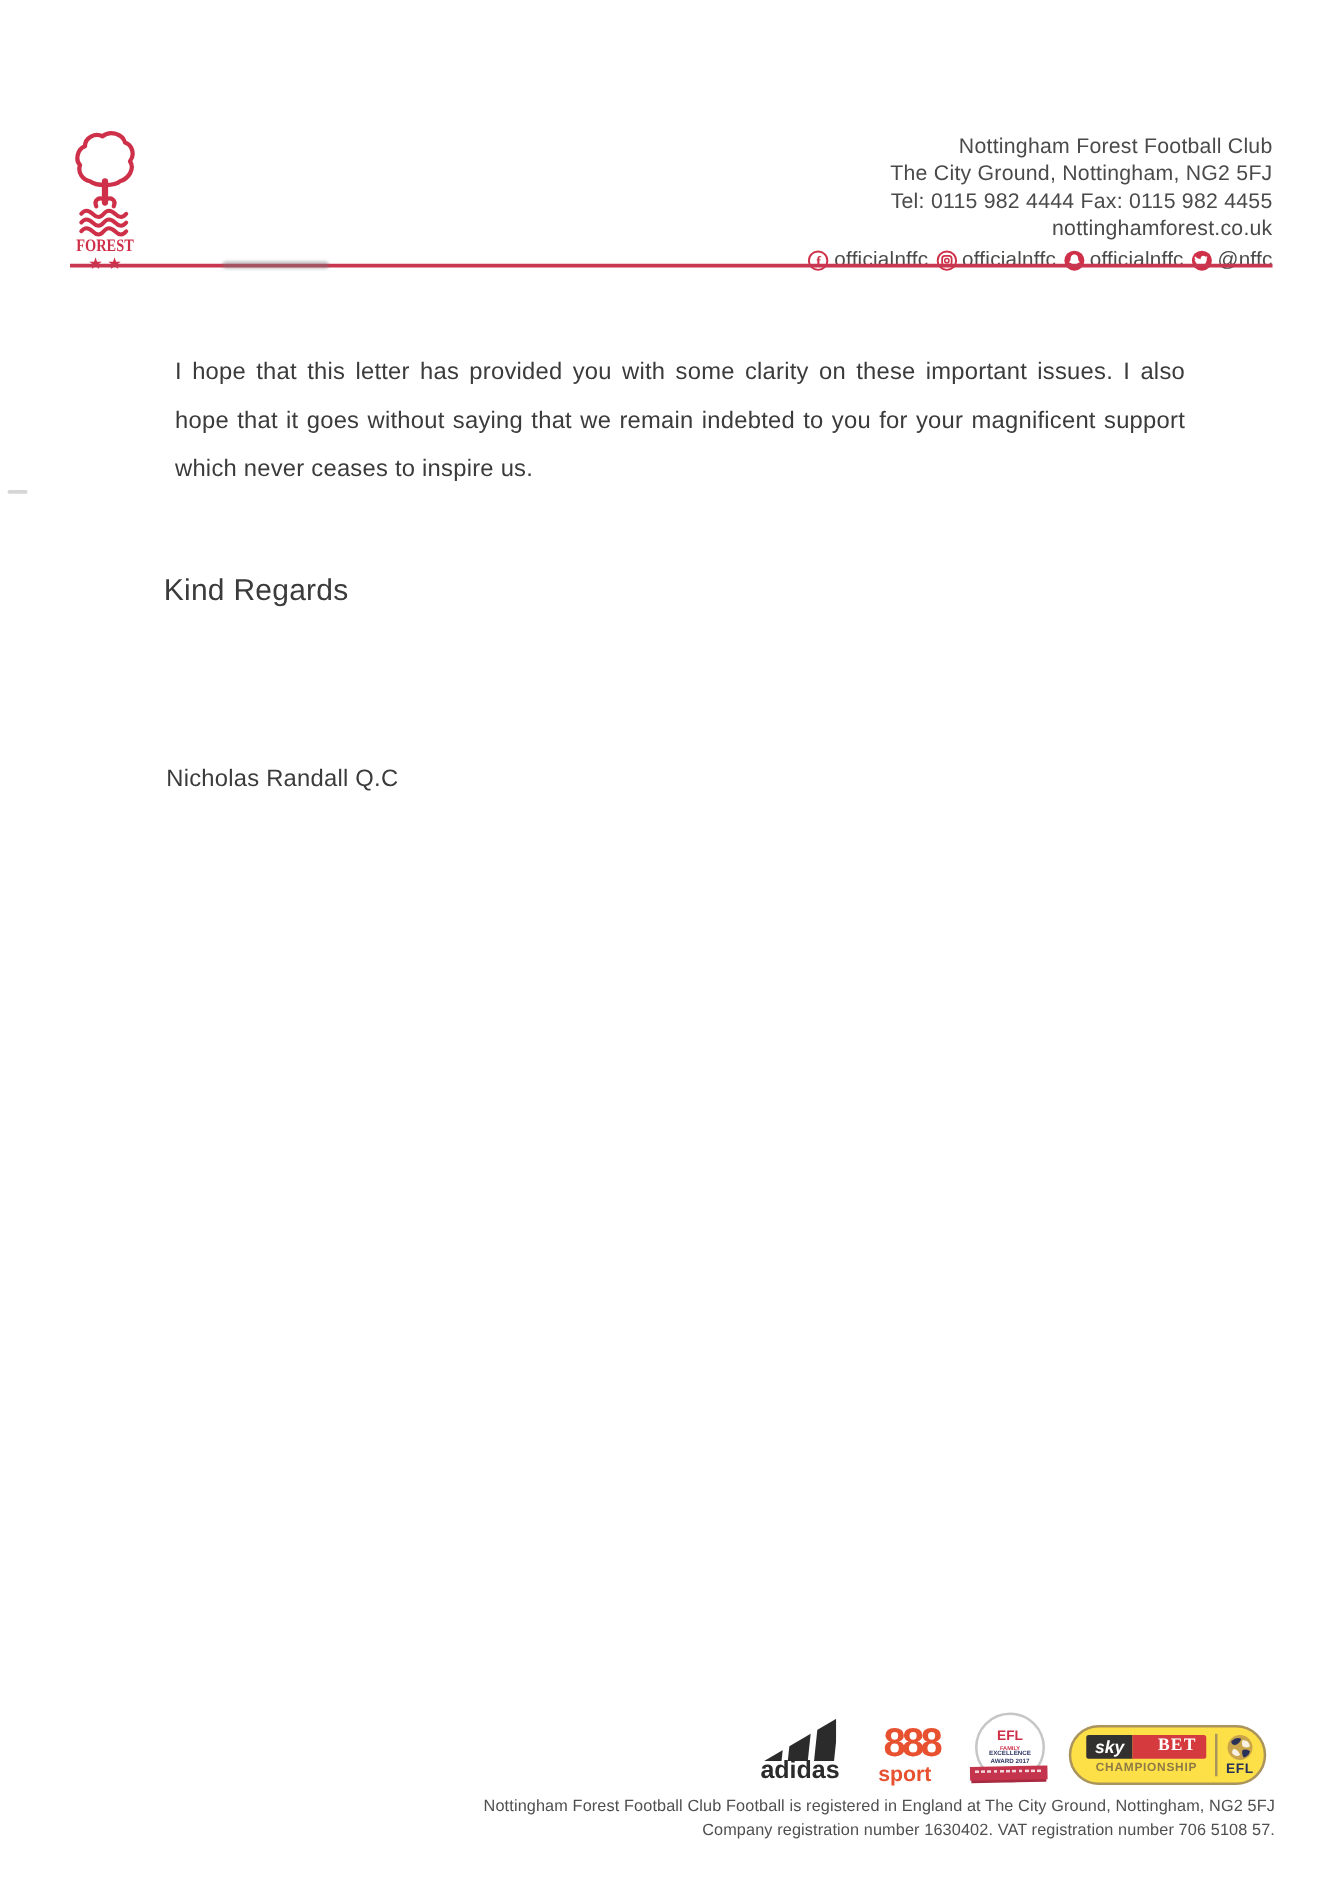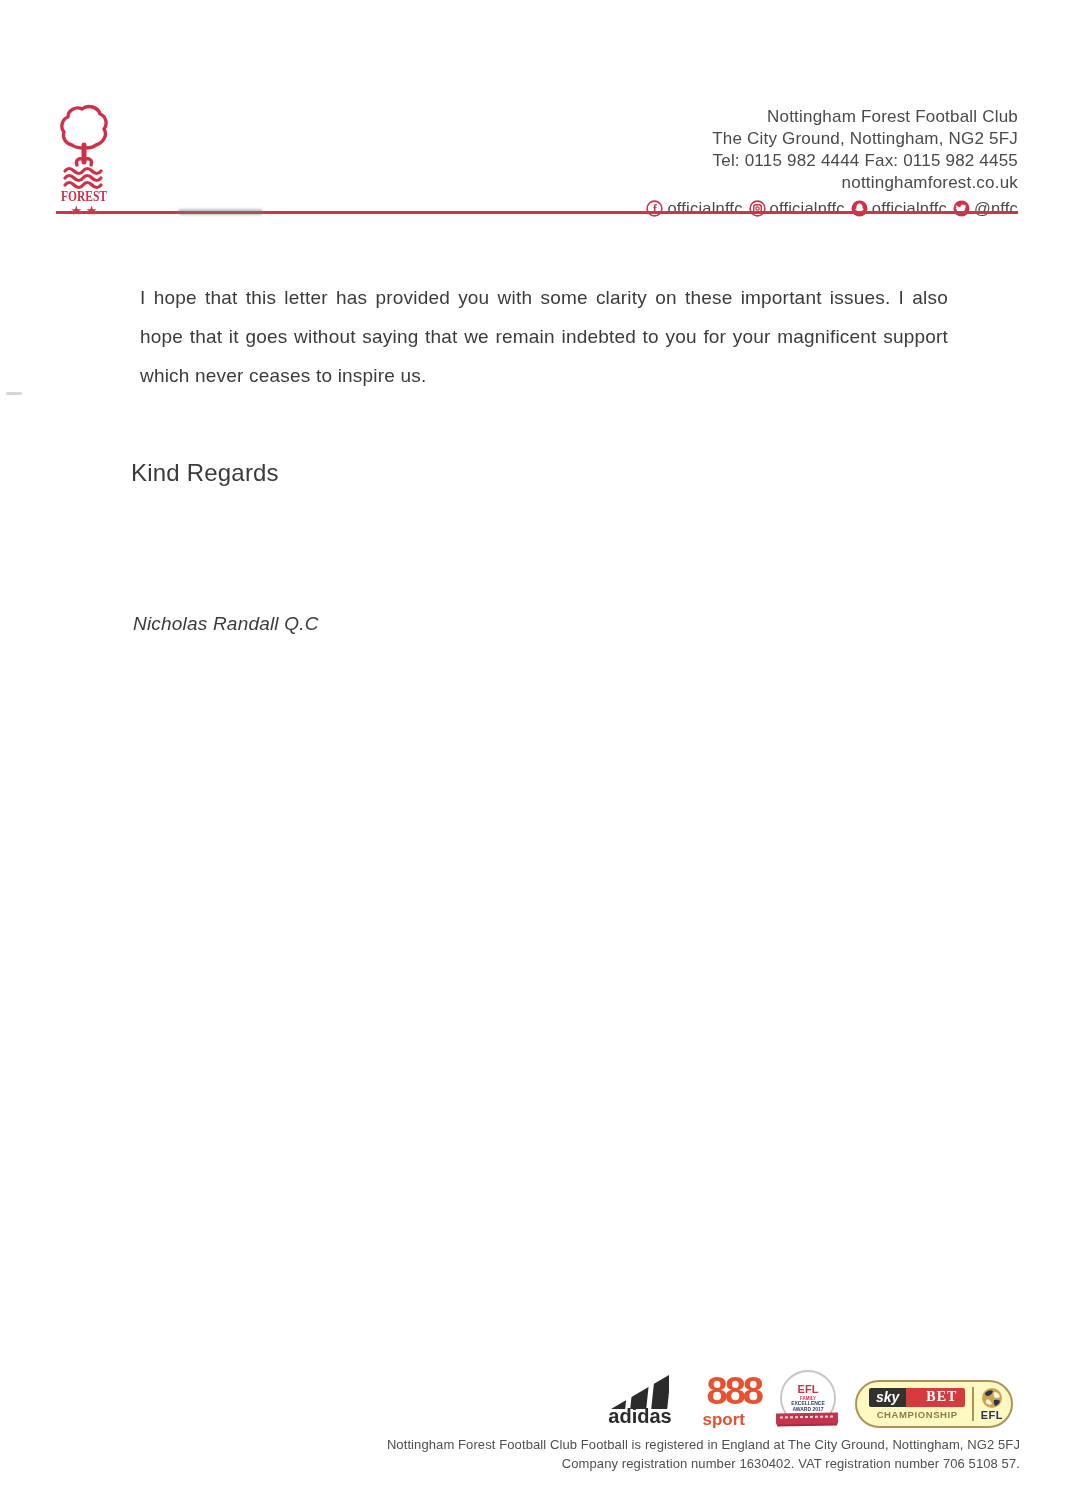--- a/index.html
+++ b/index.html
@@ -42,40 +42,40 @@
     position:absolute;left:140px;top:278px;width:808px;
     font-size:19px;line-height:39px;color:#3b3b3b;
     text-align:justify;letter-spacing:0.2px;
   }
   .closing{
     position:absolute;left:131px;top:459px;
     font-size:24px;color:#3b3b3b;letter-spacing:0.2px;
   }
   .signatory{
     position:absolute;left:133px;top:613px;
-    font-size:19px;color:#3b3b3b;letter-spacing:0.2px;font-style:italic;
+    font-size:19px;color:#3b3b3b;letter-spacing:0.2px;
   }
   
   .sponsors{
     position:absolute;left:600px;top:1366px;height:62px;
     display:flex;align-items:flex-end;gap:17px;
   }
   .adidas{display:flex;flex-direction:column;align-items:center;width:80px;}
   .adidas-bars{
     width:58px;height:34px;
     clip-path:polygon(0 100%,100% 0,100% 100%);
     display:flex;align-items:flex-end;gap:5px;
   }
   .adidas-bars i{flex:1;height:100%;background:#2b2b2b;transform:skewX(-6deg);}
   .adidas-word{
     font-size:20px;font-weight:bold;color:#2b2b2b;
     letter-spacing:0px;margin-top:-4px;
   }
   .bet888{display:flex;flex-direction:column;align-items:flex-end;width:64px;line-height:1;}
-  .bet888-num{font-size:38px;font-weight:bold;color:#e8512f;letter-spacing:-3px;width:100%;text-align:right;}
+  .bet888-num{font-size:32px;font-weight:bold;color:#e8512f;letter-spacing:-3px;width:100%;text-align:center;}
   .bet888-word{font-size:17px;font-weight:bold;color:#e8512f;margin-top:1px;margin-right:16px;}
   .efl-award{position:relative;width:60px;height:58px;}
   .efl-award-circle{
     position:absolute;left:2px;top:0;width:52px;height:52px;border-radius:50%;
     background:#fff;border:2px solid #c6c6c6;
     display:flex;flex-direction:column;align-items:center;justify-content:center;
     text-align:center;line-height:1.15;
   }
   .efl-award-l1{font-size:11px;font-weight:bold;color:#cf3049;}
   .efl-award-l2{font-size:4.5px;font-weight:bold;color:#cf3049;}
@@ -86,21 +86,21 @@
     background:#c4344d;transform:rotate(-1deg);
     box-shadow:0 3px 0 -1px #a82a40;
   }
   .efl-award-ribbon::after{
     content:"";position:absolute;left:4px;top:3px;right:4px;height:2px;
     background:repeating-linear-gradient(90deg,#fff 0 3px,transparent 3px 5px);
     opacity:.8;
   }
   .skybet{
     box-sizing:border-box;height:48px;width:158px;
-    border:2px solid #ab935c;border-radius:24px;background:#fef9c3;
+    border:2px solid #ab935c;border-radius:24px;background:#fde047;
     display:flex;align-items:center;padding:0 8px 0 12px;gap:7px;
   }
   .skybet-left{display:flex;flex-direction:column;align-items:center;}
   .skybet-boxes{display:flex;}
   .skybet-sky{
     background:#33312f;color:#fff;font-weight:bold;font-size:14px;
     padding:1px 7px 2px 7px;border-radius:2px 0 0 2px;font-style:italic;
   }
   .skybet-bet{
     background:#d53a3f;color:#fff;font-weight:bold;font-size:14px;

